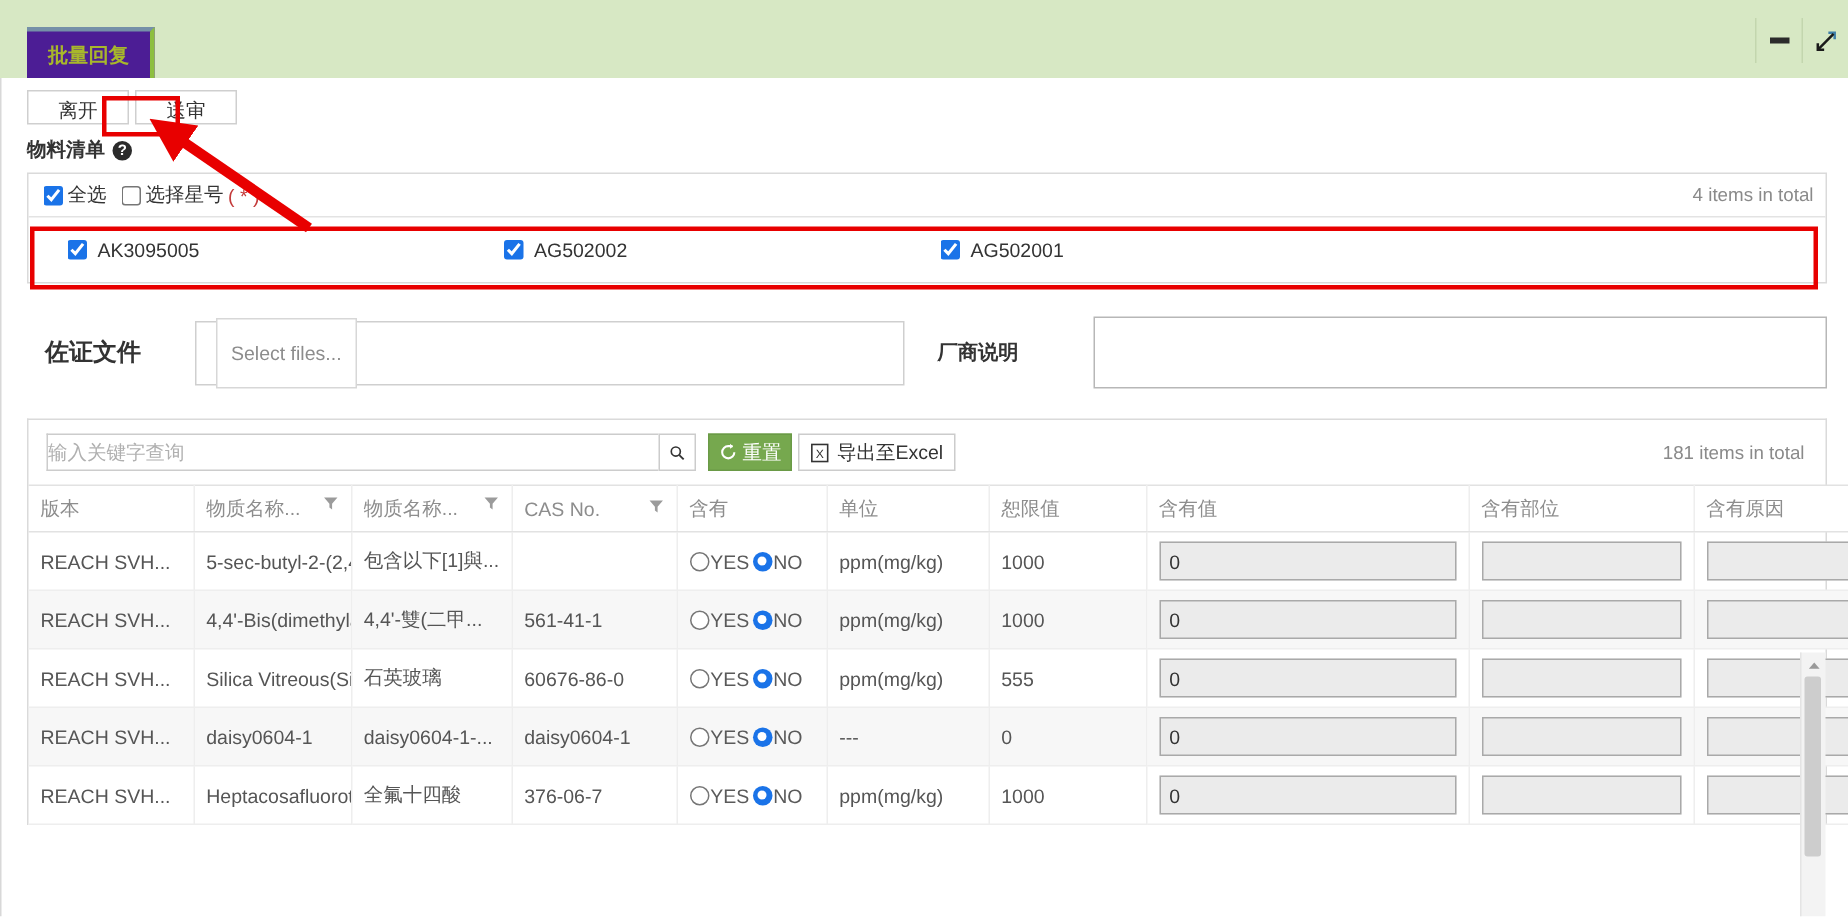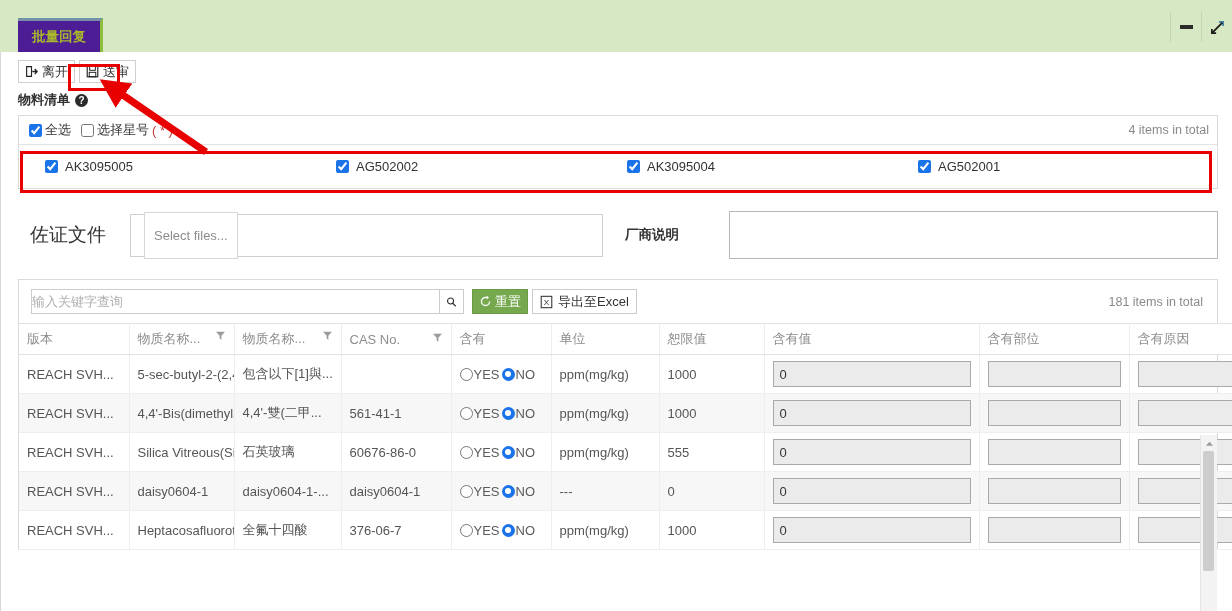--- a/index.html
+++ b/index.html
@@ -89,28 +89,29 @@
   .toolbar {
     padding: 8px 0 0 18px;
     display: flex;
     align-items: center;
     gap: 0px;
   }
   .tb-btn {
     border: 1px solid #cfcfcf;
     background: #fff;
     height: 23px;
-    padding: 0 6px;
+    padding: 0 20px;
     display: inline-flex;
     align-items: center;
     gap: 4px;
     font-size: 13px;
     color: #333;
     box-sizing: border-box;
     white-space: nowrap;
+    flex-direction: column;
   }
   .tb-btn + .tb-btn { margin-left: 4px; }
 
   .section-title {
     margin: 8px 0 0 18px;
     font-weight: bold;
     font-size: 13px;
     display: flex;
     align-items: center;
     gap: 5px;
@@ -160,22 +161,22 @@
   }
 
   
   .mid-row {
     display: flex;
     align-items: center;
     margin: 22px 14px 0 18px;
     gap: 0;
   }
   .field-label {
-    font-weight: normal;
-    font-size: 19px;
+    font-weight: bold;
+    font-size: 16px;
     width: 112px;
     flex: 0 0 auto;
     padding-left: 12px;
     box-sizing: border-box;
   }
   .file-box {
     flex: 0 0 473px;
     height: 43px;
     border: 1px solid #cfcfcf;
     display: flex;
@@ -444,24 +445,20 @@
       <label class="sel-item">
         <input type="checkbox" checked="" style="">
         <span>AK3095005</span>
       </label>
       <label class="sel-item">
         <input type="checkbox" checked="" style="">
         <span>AG502002</span>
       </label>
       <label class="sel-item">
         <input type="checkbox" checked="" style="">
-        <span>AK3095004</span>
-      </label>
-      <label class="sel-item">
-        <input type="checkbox" checked="" style="">
         <span>AG502001</span>
       </label>
     </div>
   </div>
 
   <div class="mid-row">
     <div class="field-label">佐证文件</div>
     <div class="file-box">
       <button class="file-btn">Select files...</button>
     </div>

